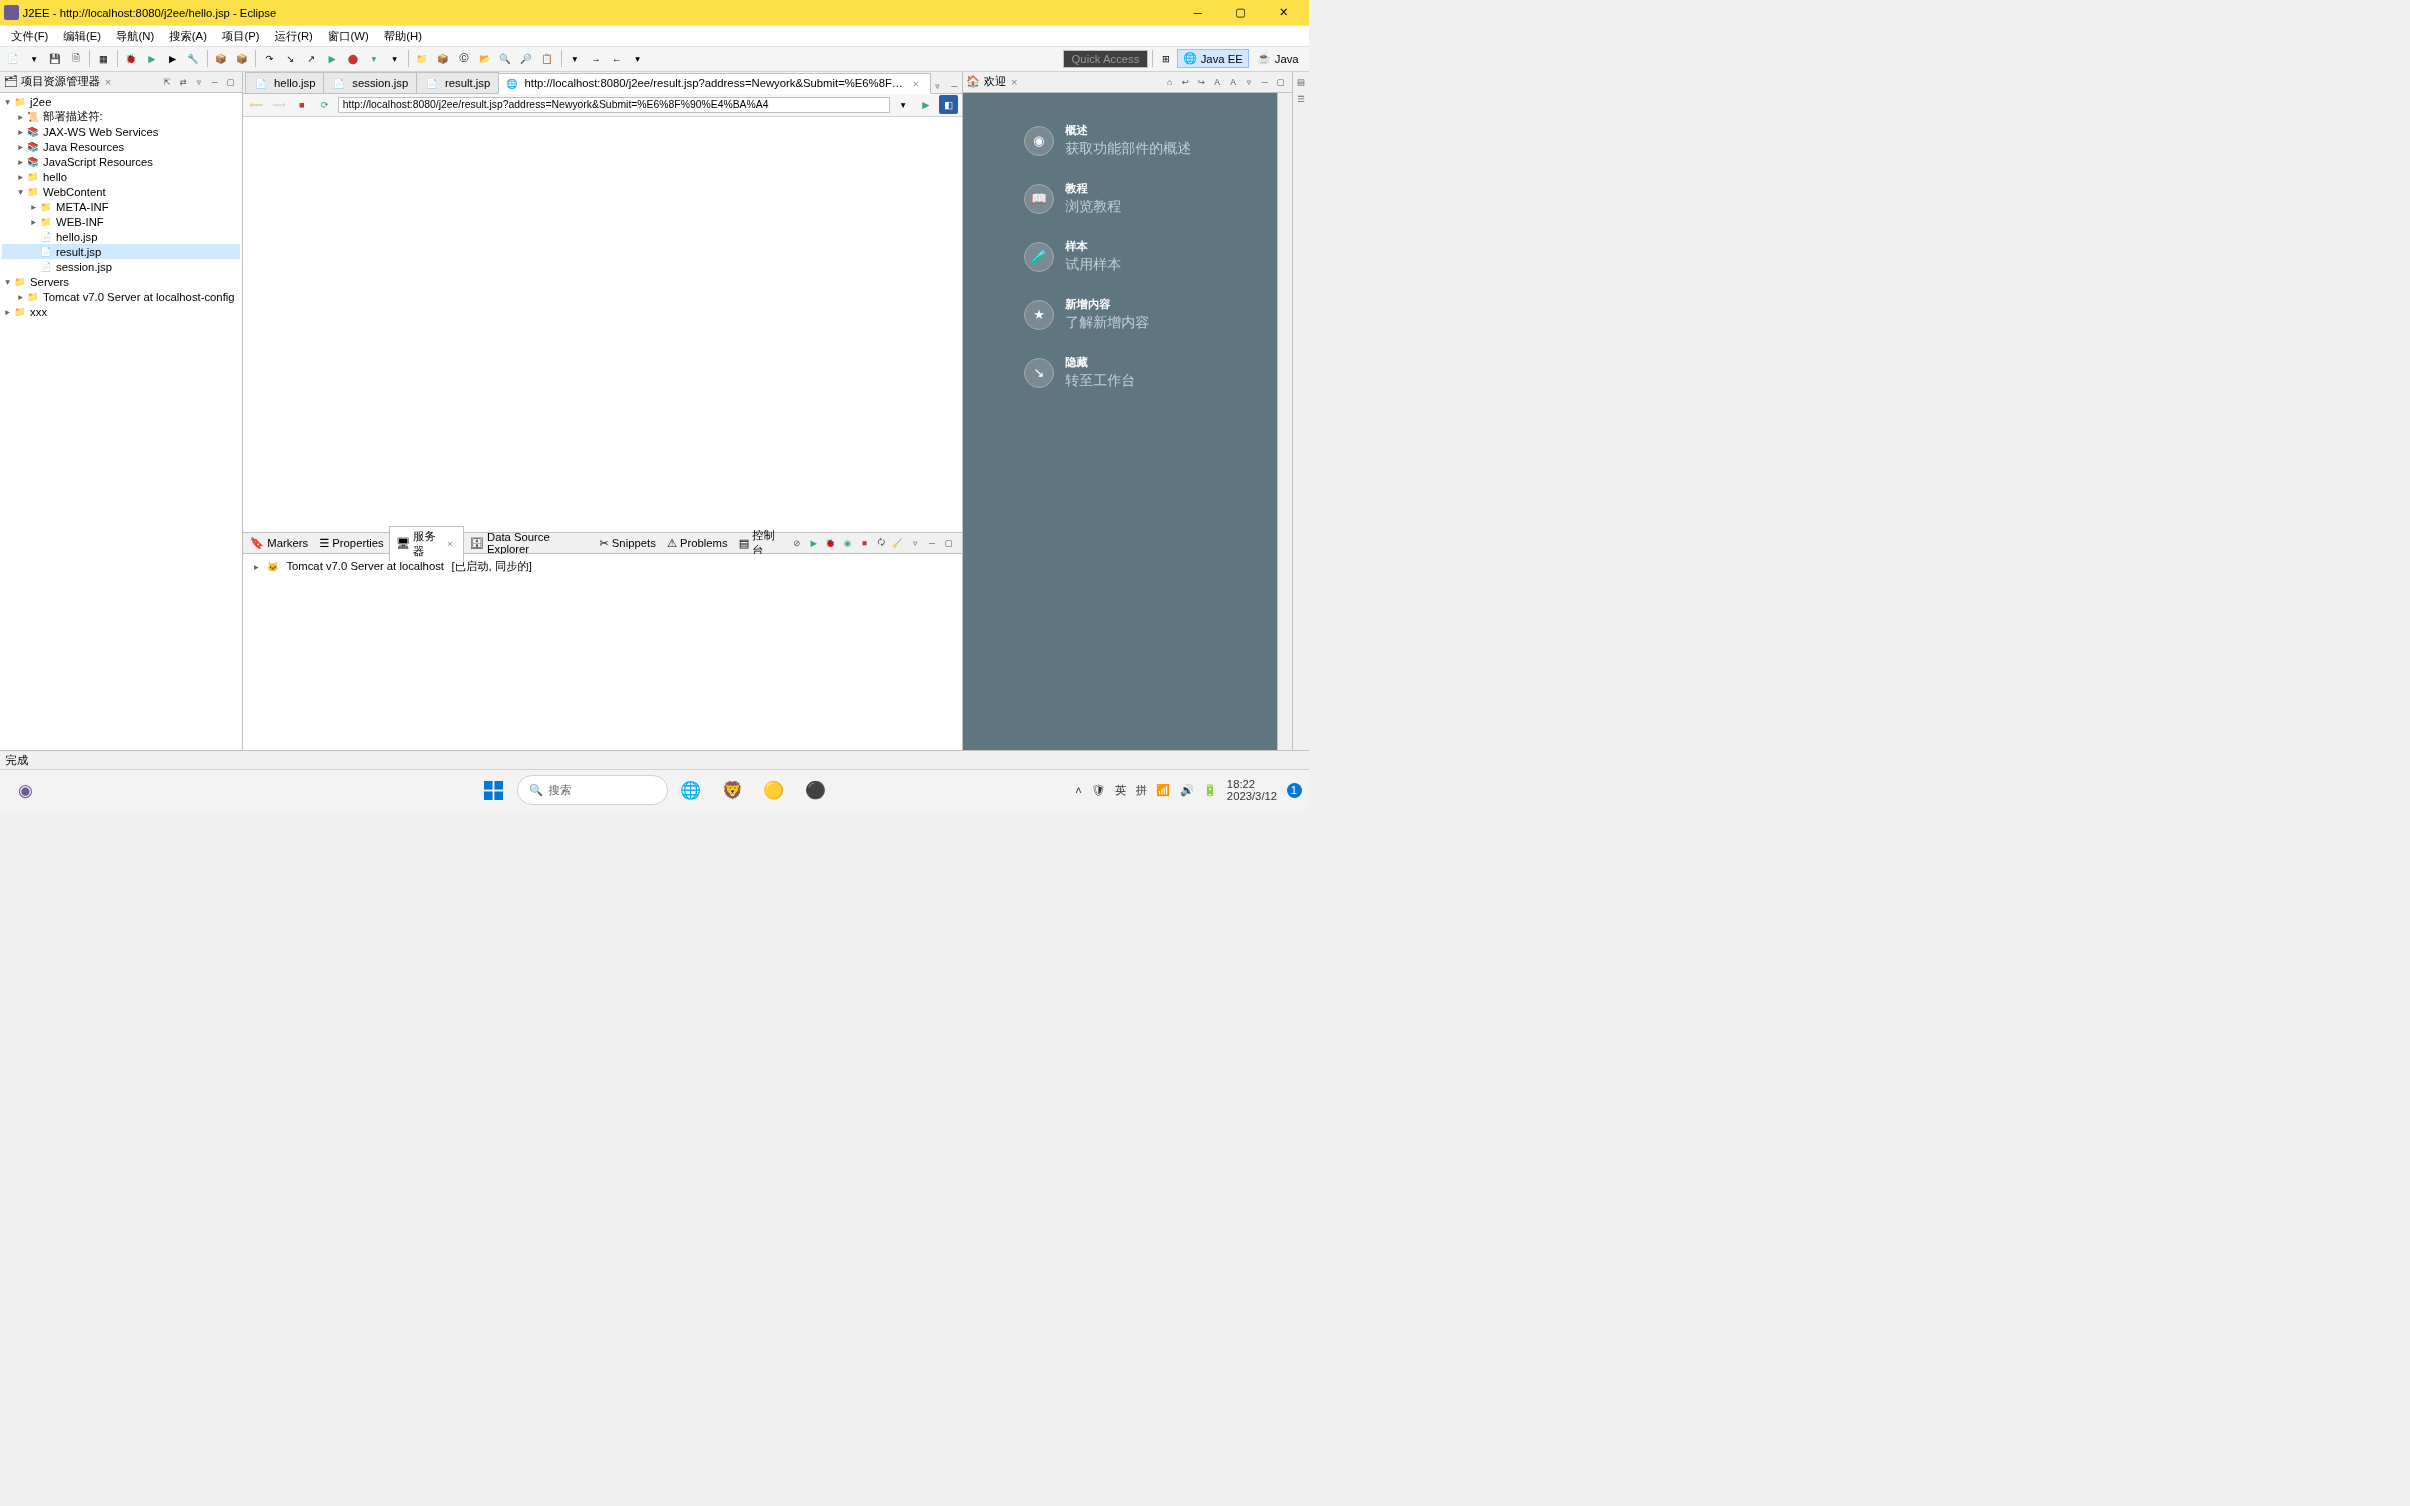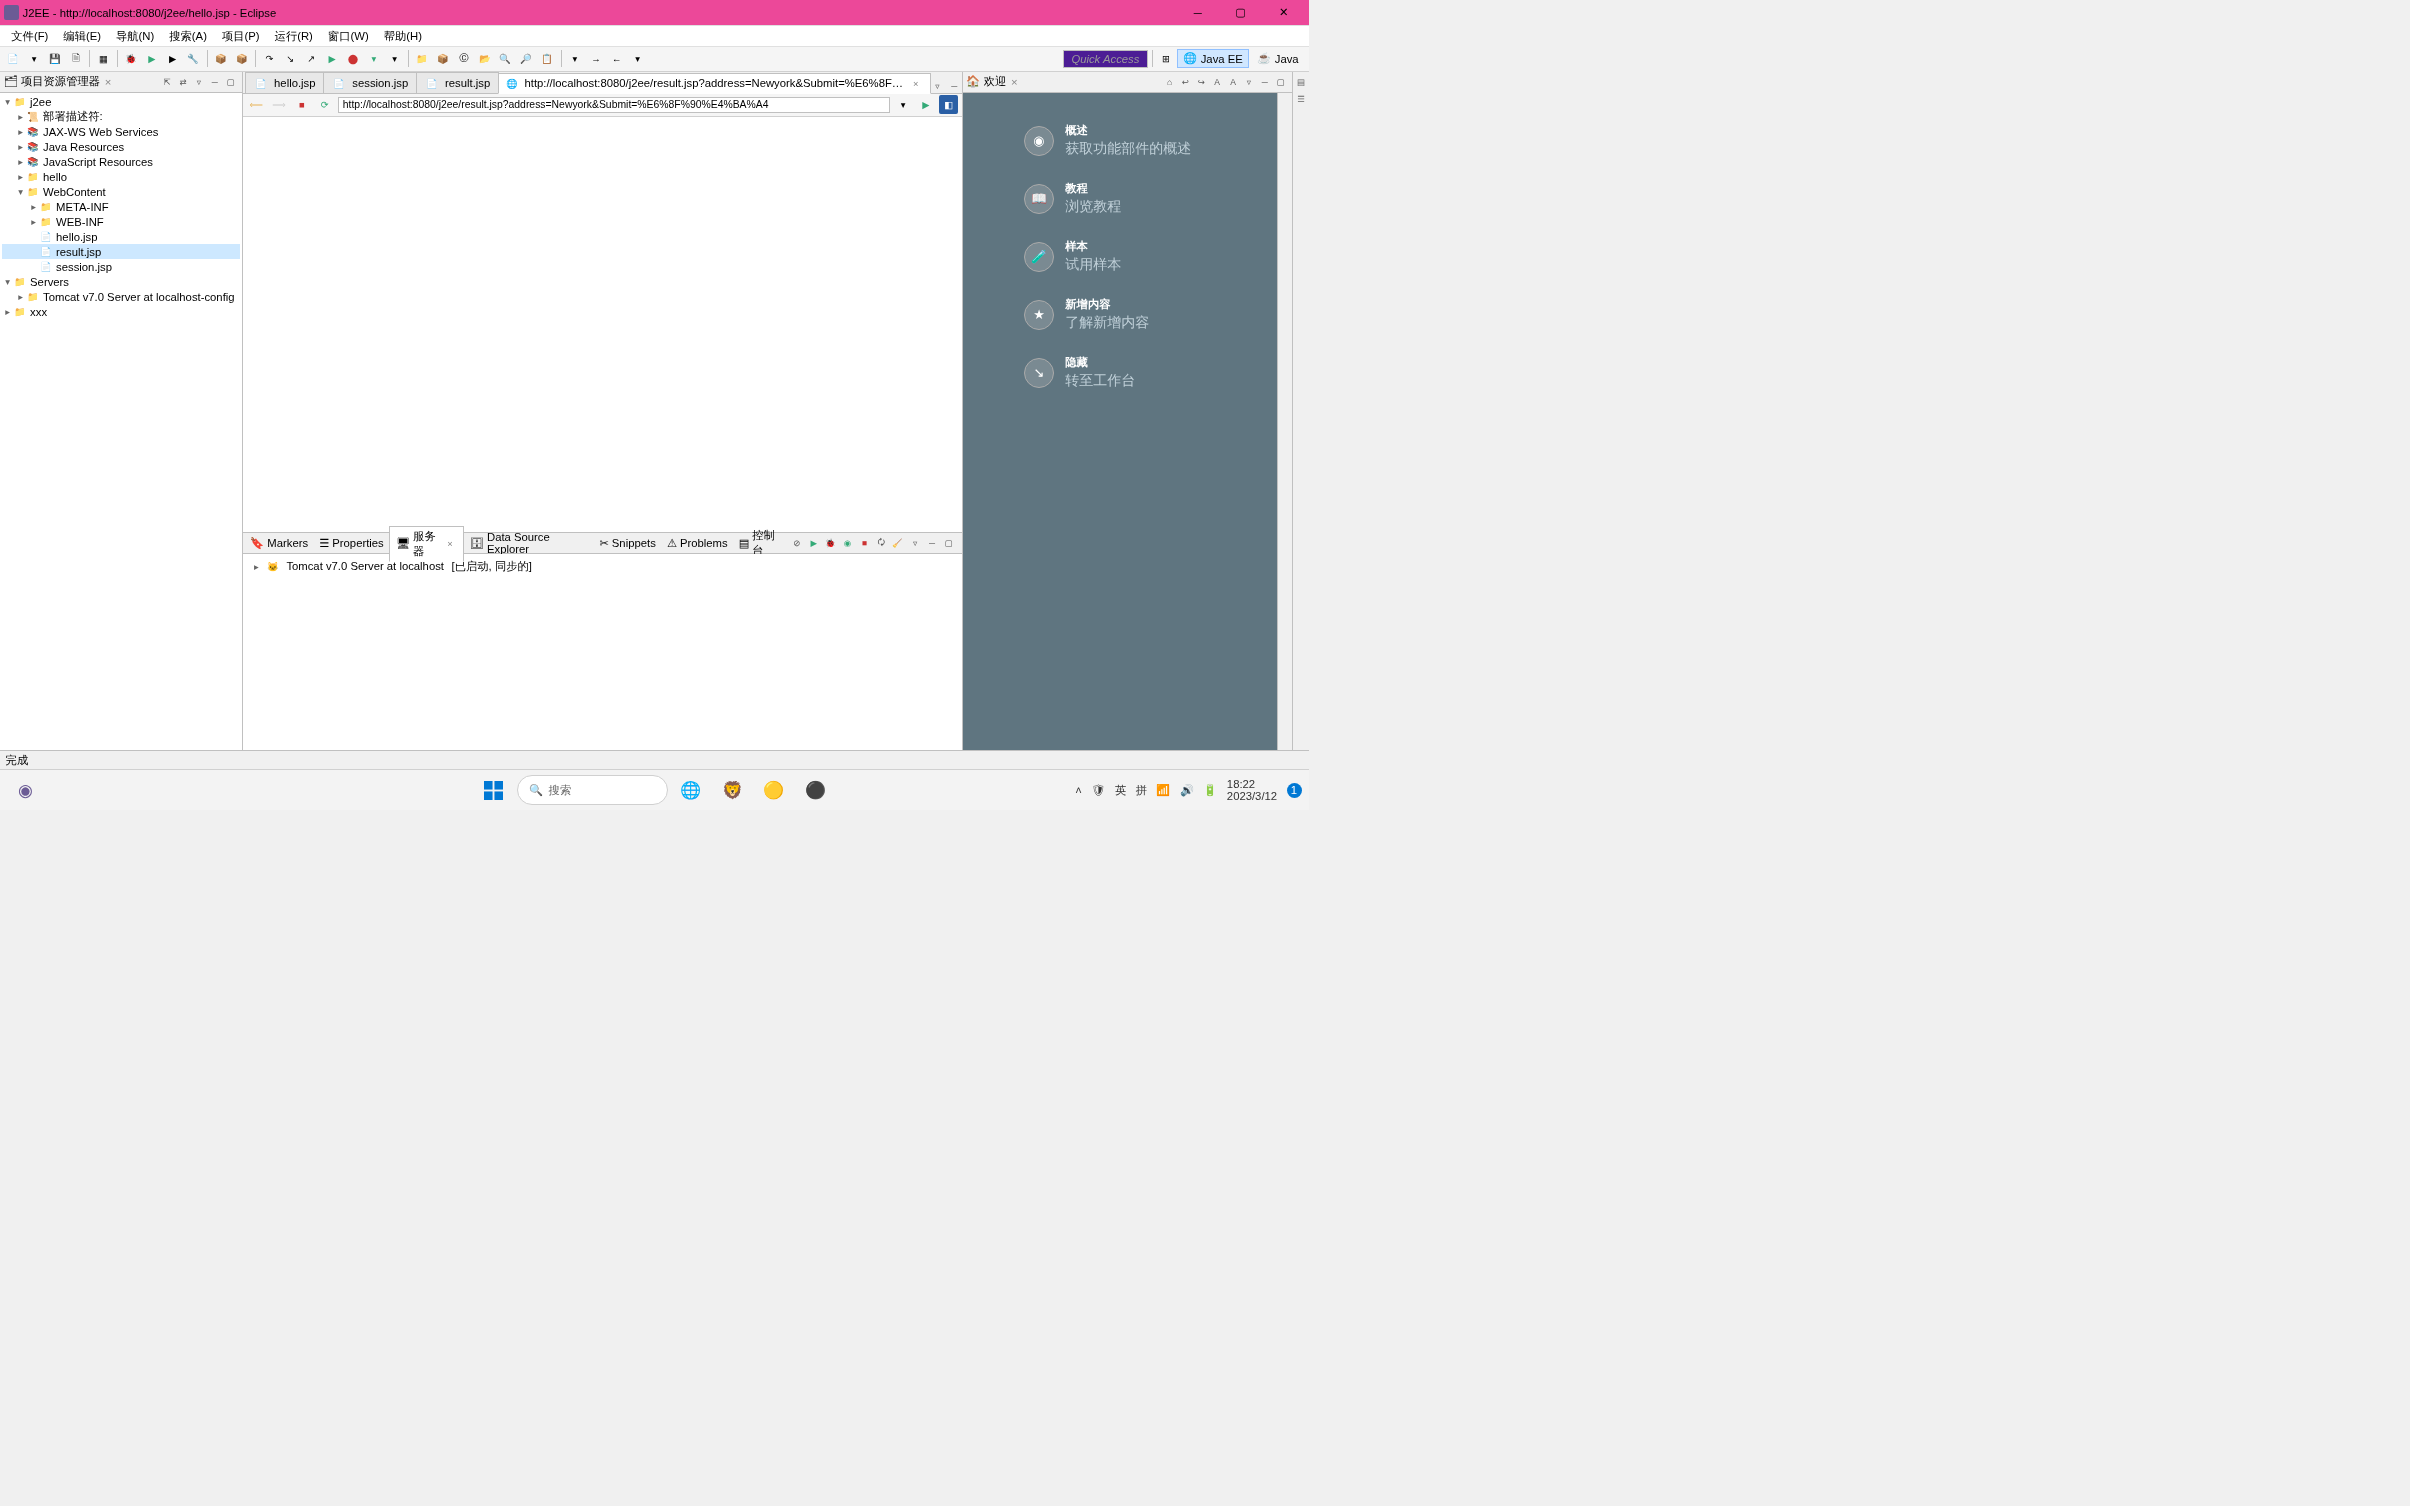--- a/index.html
+++ b/index.html
@@ -1,29 +1,29 @@
 <!DOCTYPE html>
 <html><head>
 <meta charset="utf-8">
 <style>
 *{margin:0;padding:0;box-sizing:border-box;font-family:"Microsoft YaHei","Segoe UI",Tahoma,sans-serif;font-size:11.3px}
 body{background:#f0f0f0;overflow:hidden}
 .window{width:1309px;height:810px;background:#fff;display:flex;flex-direction:column;position:relative}
-.titlebar{height:26px;background:#ec4899;display:flex;align-items:center;padding:0 3.8px;border-bottom:0.9px solid #e0e0e0}
+.titlebar{height:26px;background:#fde047;display:flex;align-items:center;padding:0 3.8px;border-bottom:0.9px solid #e0e0e0}
 .titlebar .icon{width:15px;height:15px;margin-right:3.8px;background:#6b5b95;border-radius:1.9px}
 .titlebar .title{flex:1;color:#000}
 .win-controls{display:flex;gap:0}
 .win-btn{width:43px;height:26px;display:flex;align-items:center;justify-content:center;color:#000}
 .menubar{height:21px;background:#fff;display:flex;align-items:center;padding:0 3.8px;border-bottom:0.9px solid #e0e0e0}
 .menu-item{padding:1.9px 7.5px;cursor:default}
 .toolbar{height:24.5px;background:#f5f5f5;border-bottom:0.9px solid #d0d0d0;display:flex;align-items:center;padding:0 3.8px;gap:1.9px}
 .tb-btn{width:19px;height:19px;display:flex;align-items:center;justify-content:center;border-radius:1.9px;font-size:9.4px}
 .tb-sep{width:0.9px;height:17px;background:#c0c0c0;margin:0 1.9px}
 .tb-spacer{flex:1}
-.quick-access{border:0.9px solid #c0c0c0;padding:1.9px 7.5px;background:#4c1d95;color:#999;font-style:italic}
+.quick-access{border:0.9px solid #c0c0c0;padding:1.9px 7.5px;background:#404040;color:#999;}
 .persp-btn{padding:1.9px 5.6px;display:flex;align-items:center;gap:2.8px;border:0.9px solid transparent}
 .persp-btn.active{background:#d0e7ff;border:0.9px solid #90c0ff}
 .workspace{flex:1;display:flex;min-height:0}
 .left-panel{width:243px;border-right:0.9px solid #c0c0c0;display:flex;flex-direction:column;background:#fff}
 .view-header{height:21px;background:#f0f0f0;border-bottom:0.9px solid #c0c0c0;display:flex;align-items:center;padding:0 3.8px}
 .view-title{flex:1;display:flex;align-items:center;gap:2.8px}
 .view-tb{display:flex;gap:0.9px}
 .view-tb-btn{width:15px;height:15px;display:flex;align-items:center;justify-content:center;font-size:8.5px;color:#555}
 .tree{flex:1;overflow:auto;padding:1.9px;background:#fff}
 .tree-node{display:flex;align-items:center;height:15px;padding:0.9px 0;cursor:default;white-space:nowrap}

